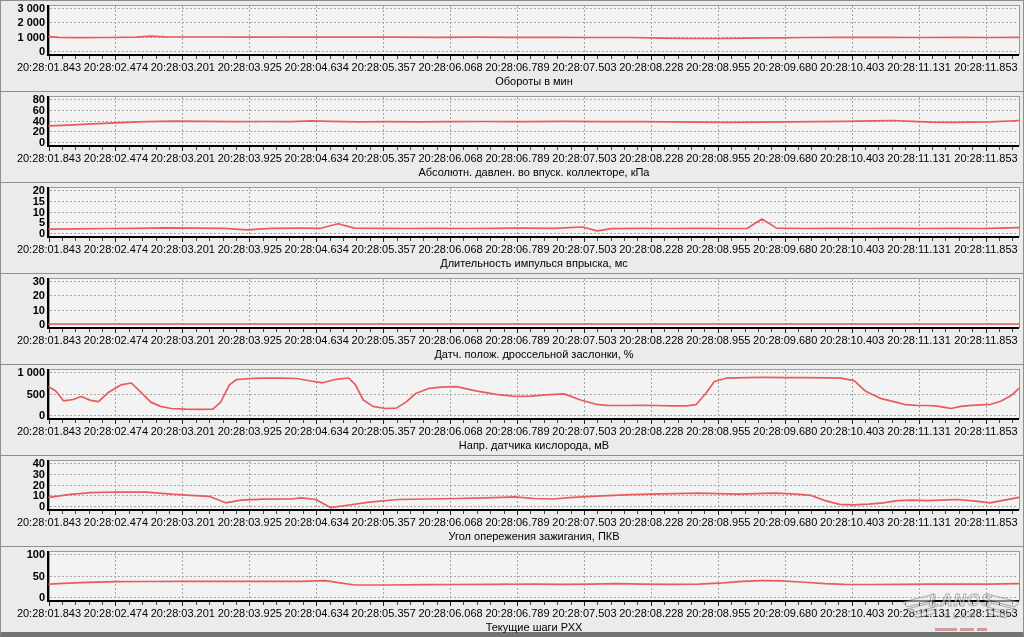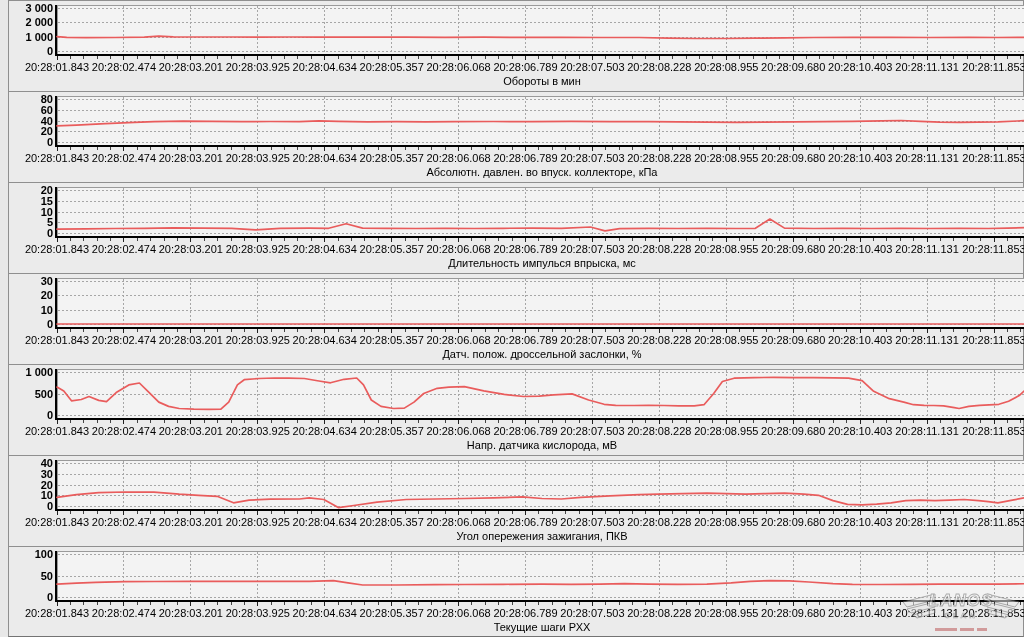--- a/index.html
+++ b/index.html
@@ -1,27 +1,27 @@
 <!DOCTYPE html>
 <html><head>
 <meta charset="utf-8">
 <style>
   html,body{margin:0;padding:0;}
   body{
     width:1024px;height:637px;position:relative;overflow:hidden;
     background:#e8e8e8;
     font-family:"Liberation Sans",sans-serif;
   }
-  #panels{position:absolute;inset:0;margin-left:8px;}
+  #panels{position:absolute;inset:0;}
   .panel{
     height:91px;box-sizing:border-box;
     border:1px solid #8f8f8f;border-bottom:none;
     background:#ebebeb;
   }
-  .panel:last-child{border-bottom:1px solid #737373;}
+  .panel:last-child{border-bottom:5px solid #737373;}
   .panel svg{display:block;}
   svg text{fill:#000;}
   .ylab{font-size:11px;font-weight:bold;}
   .xlab{font-size:11px;}
   .title{font-size:11px;}
   .watermark{
     position:absolute;right:3px;bottom:1px;width:120px;height:56px;
     opacity:0.55;pointer-events:none;z-index:5;
   }
   .wm-main{font-size:17px;font-weight:bold;font-style:italic;letter-spacing:1px;

